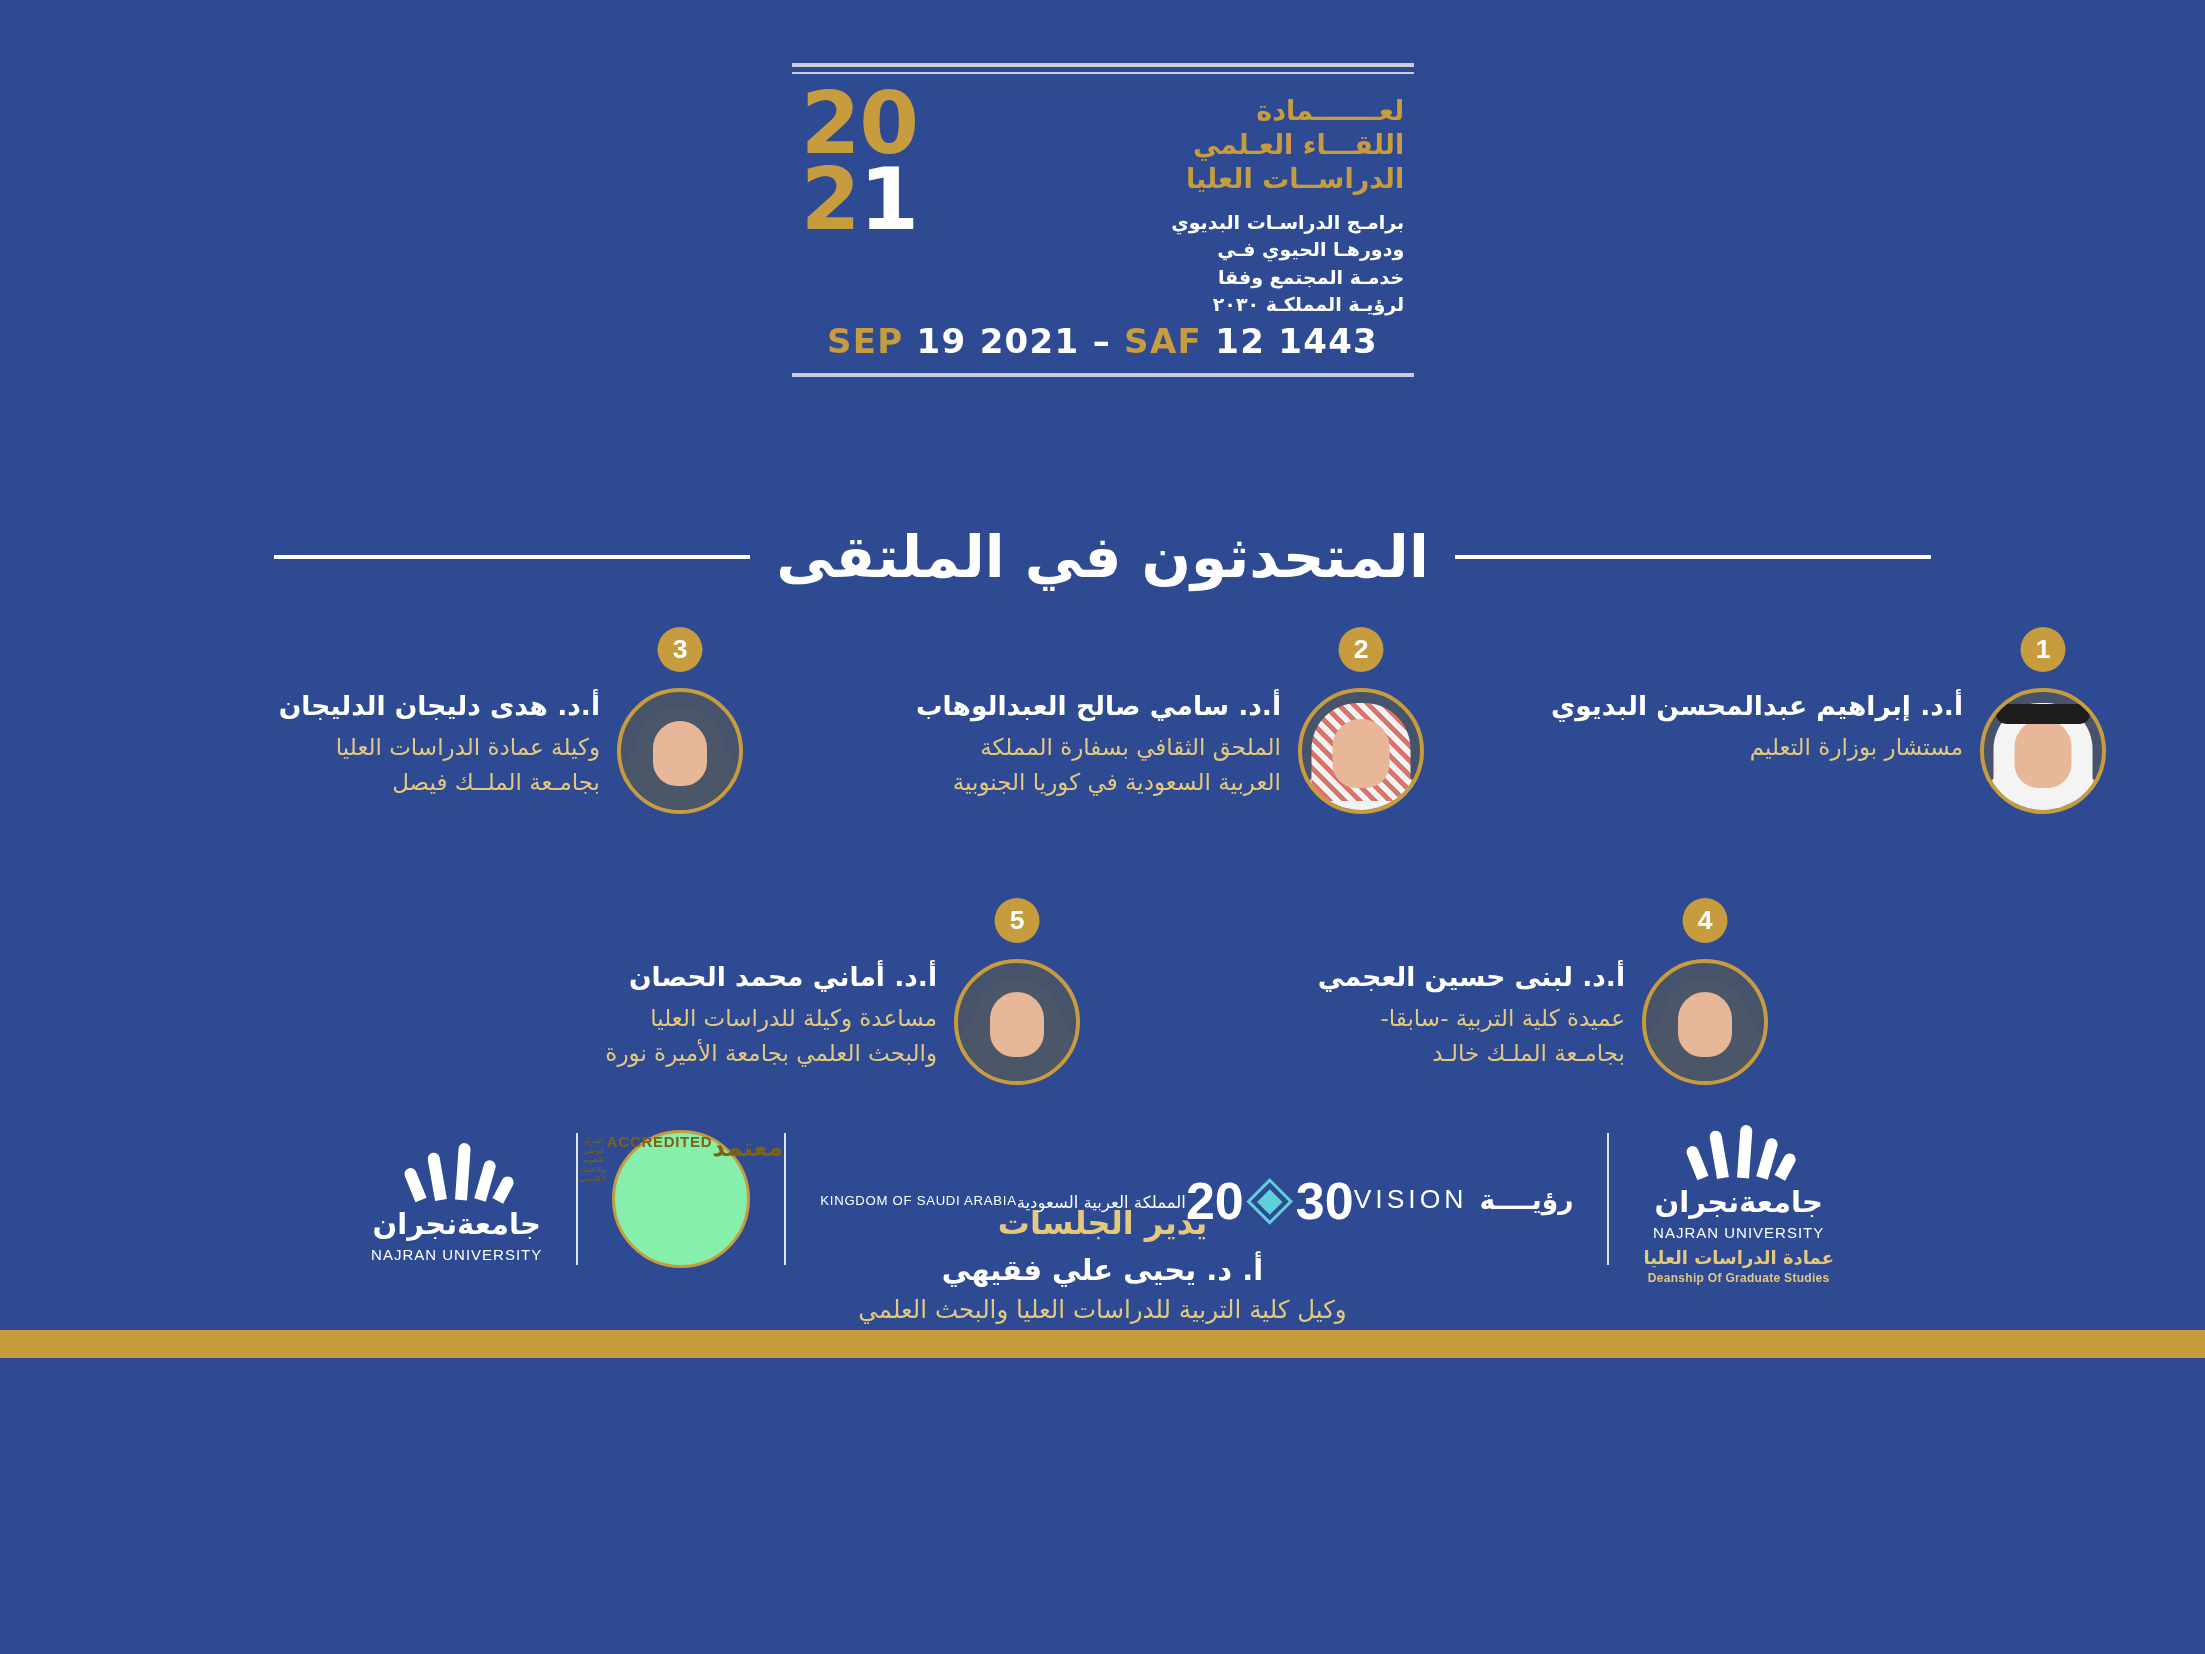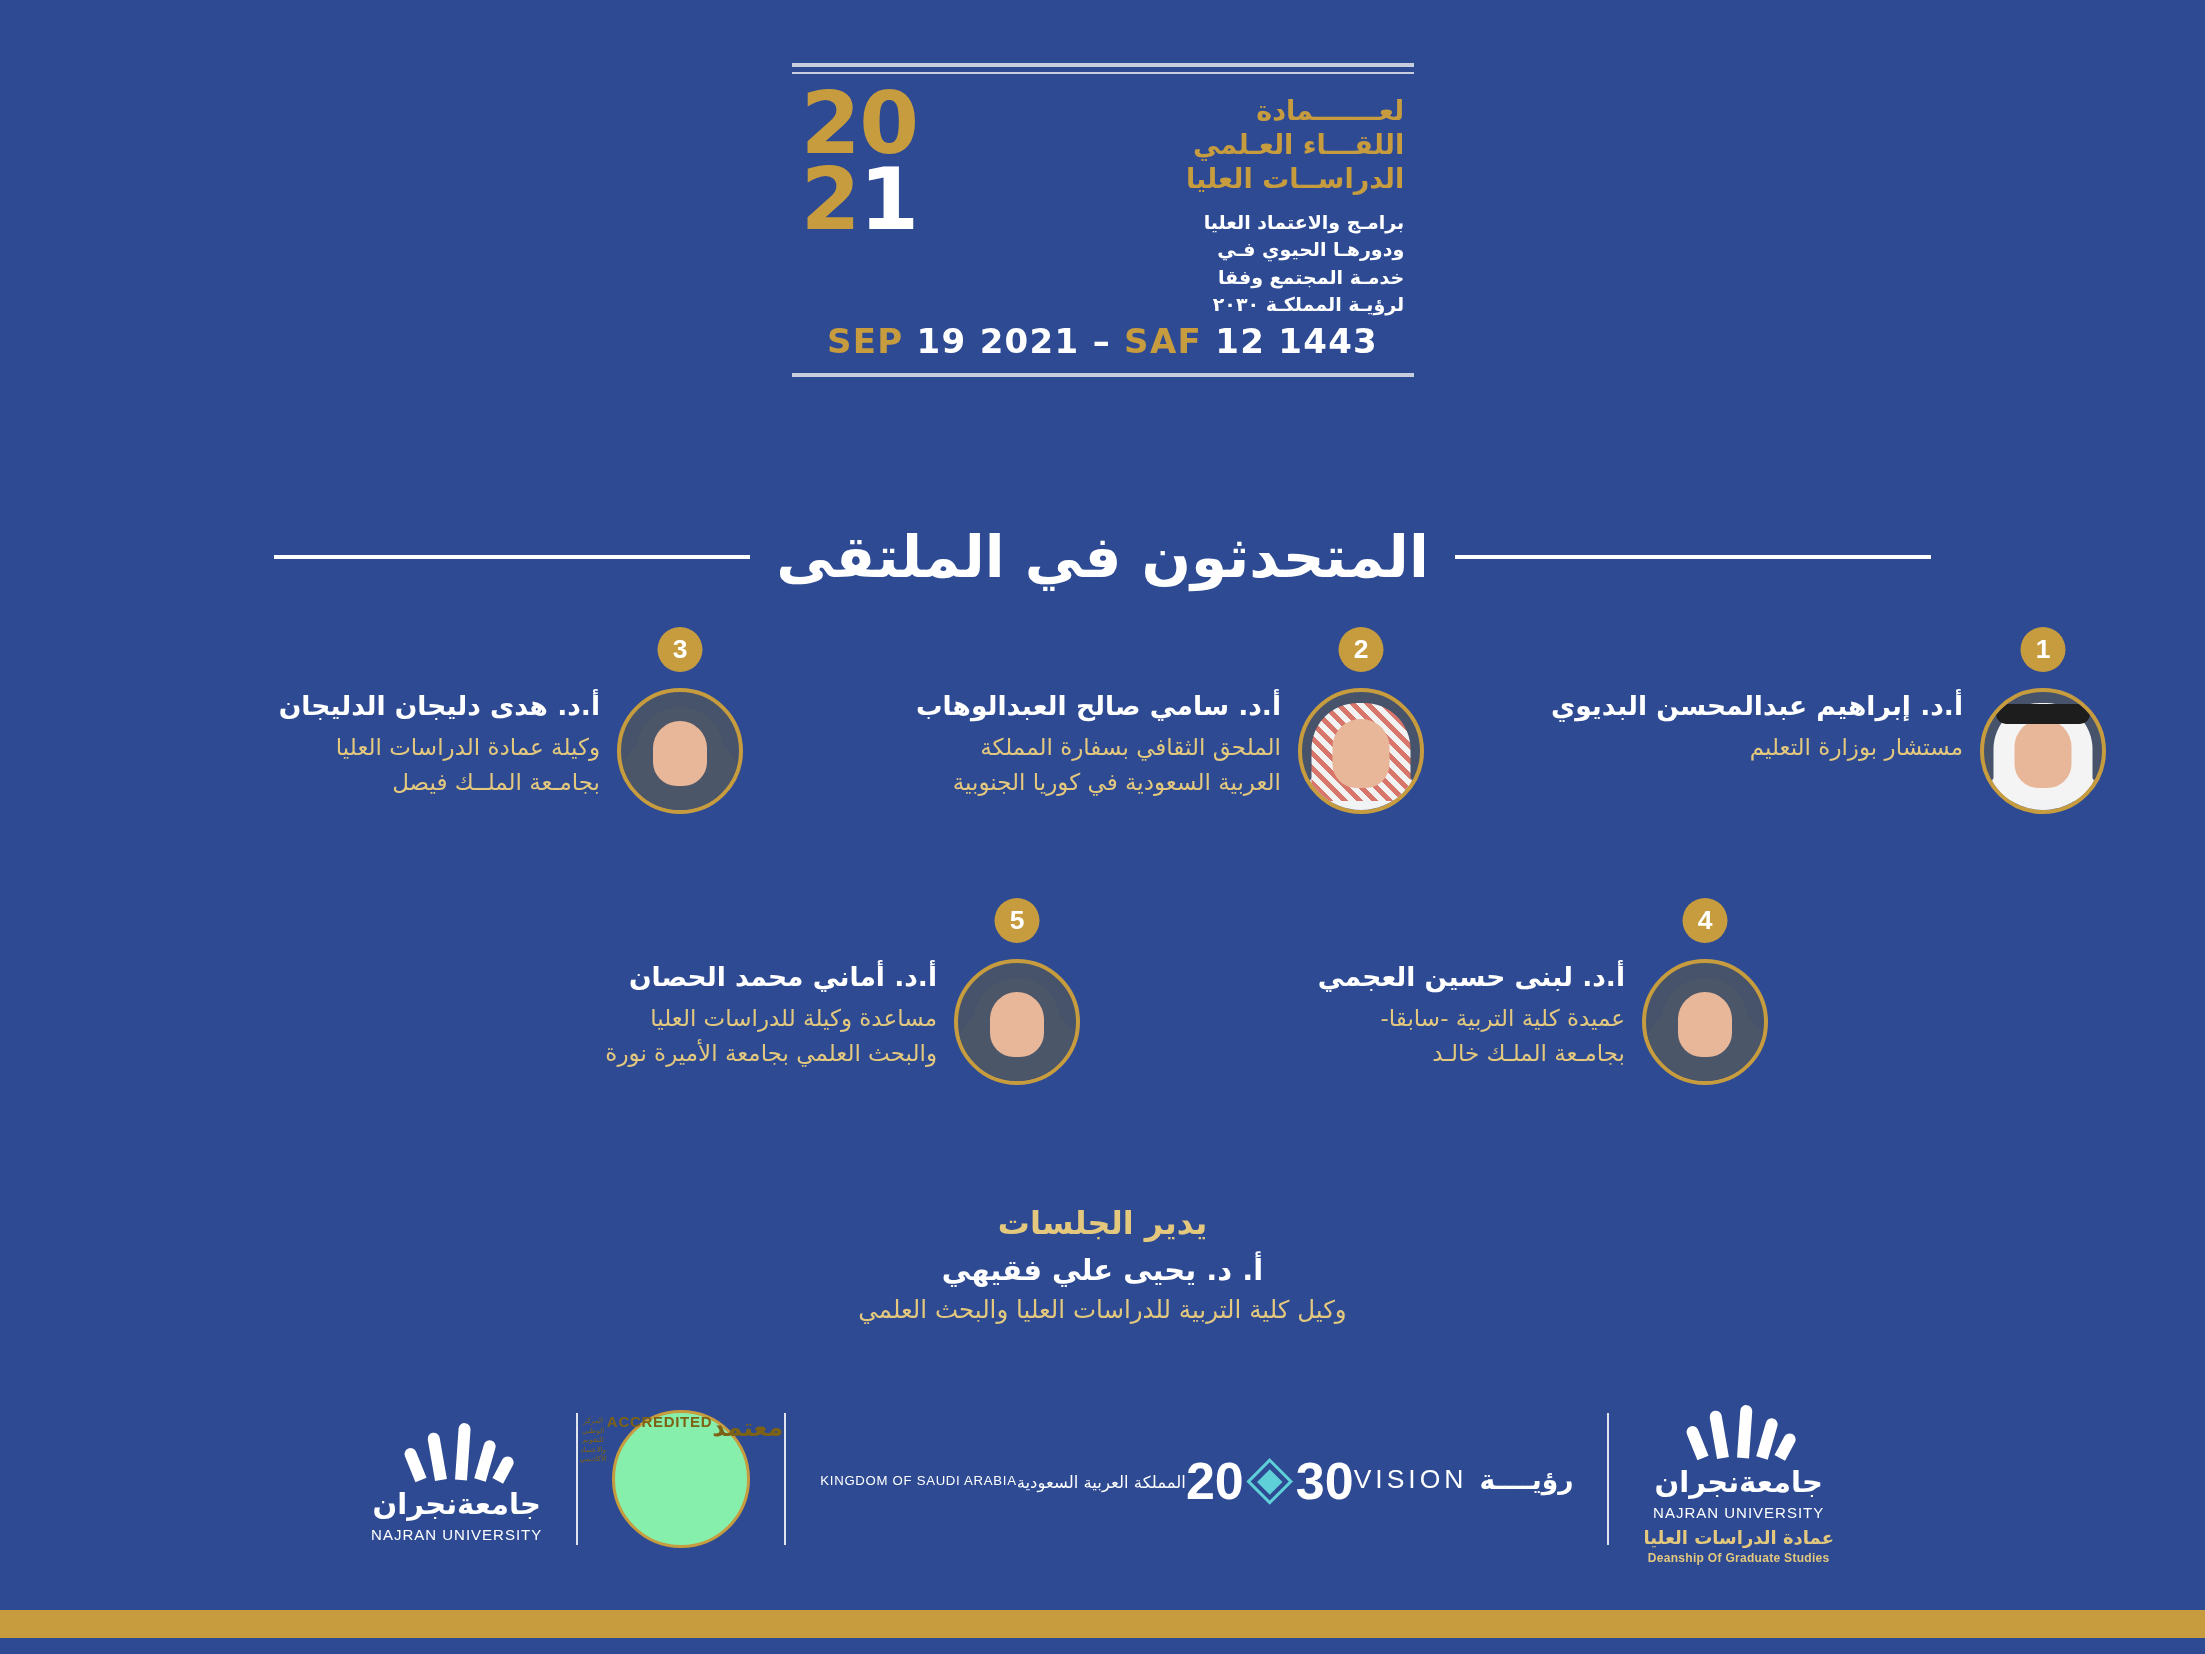--- a/index.html
+++ b/index.html
@@ -4,21 +4,21 @@
 <style>
   * { box-sizing: border-box; margin: 0; padding: 0; }
   html, body {
     width: 2205px; height: 1654px;
     background: #2d4a92;
     font-family: "DejaVu Sans", "Liberation Sans", sans-serif;
     overflow: hidden;
   }
   .poster {
     position: relative;
-    width: 2205px; height: 1638px;
+    width: 2205px; height: 1358px;
     background: #2d4a92;
     color: #ffffff;
   }
 
   
   .header {
     position: absolute;
     top: 63px; left: 50%;
     transform: translateX(-50%);
     width: 622px;
@@ -188,21 +188,21 @@
     <div class="hdr-body">
       <div class="year-block">
         <div class="year-top"><span class="y-d">20</span></div>
         <div class="year-bottom"><span class="y-d">2</span><span class="y-l">1</span></div>
       </div>
       <div class="title-col">
         <div class="t-line">لعـــــــمادة</div>
         <div class="t-line">اللقـــاء العـلمي</div>
         <div class="t-line">الدراســات العليا</div>
         <div class="t-sub">
-          <div>برامـج والاعتماد العليا</div>
+          <div>برامـج الدراسـات البديوي</div>
           <div>ودورهـا الحيوي فـي</div>
           <div>خدمـة المجتمع وفقا</div>
           <div>لرؤيـة المملكـة ٢٠٣٠</div>
         </div>
       </div>
     </div>
 
     <div class="hdr-date">
       <span class="gold">SEP</span>
       <span class="wht">19 2021</span>

